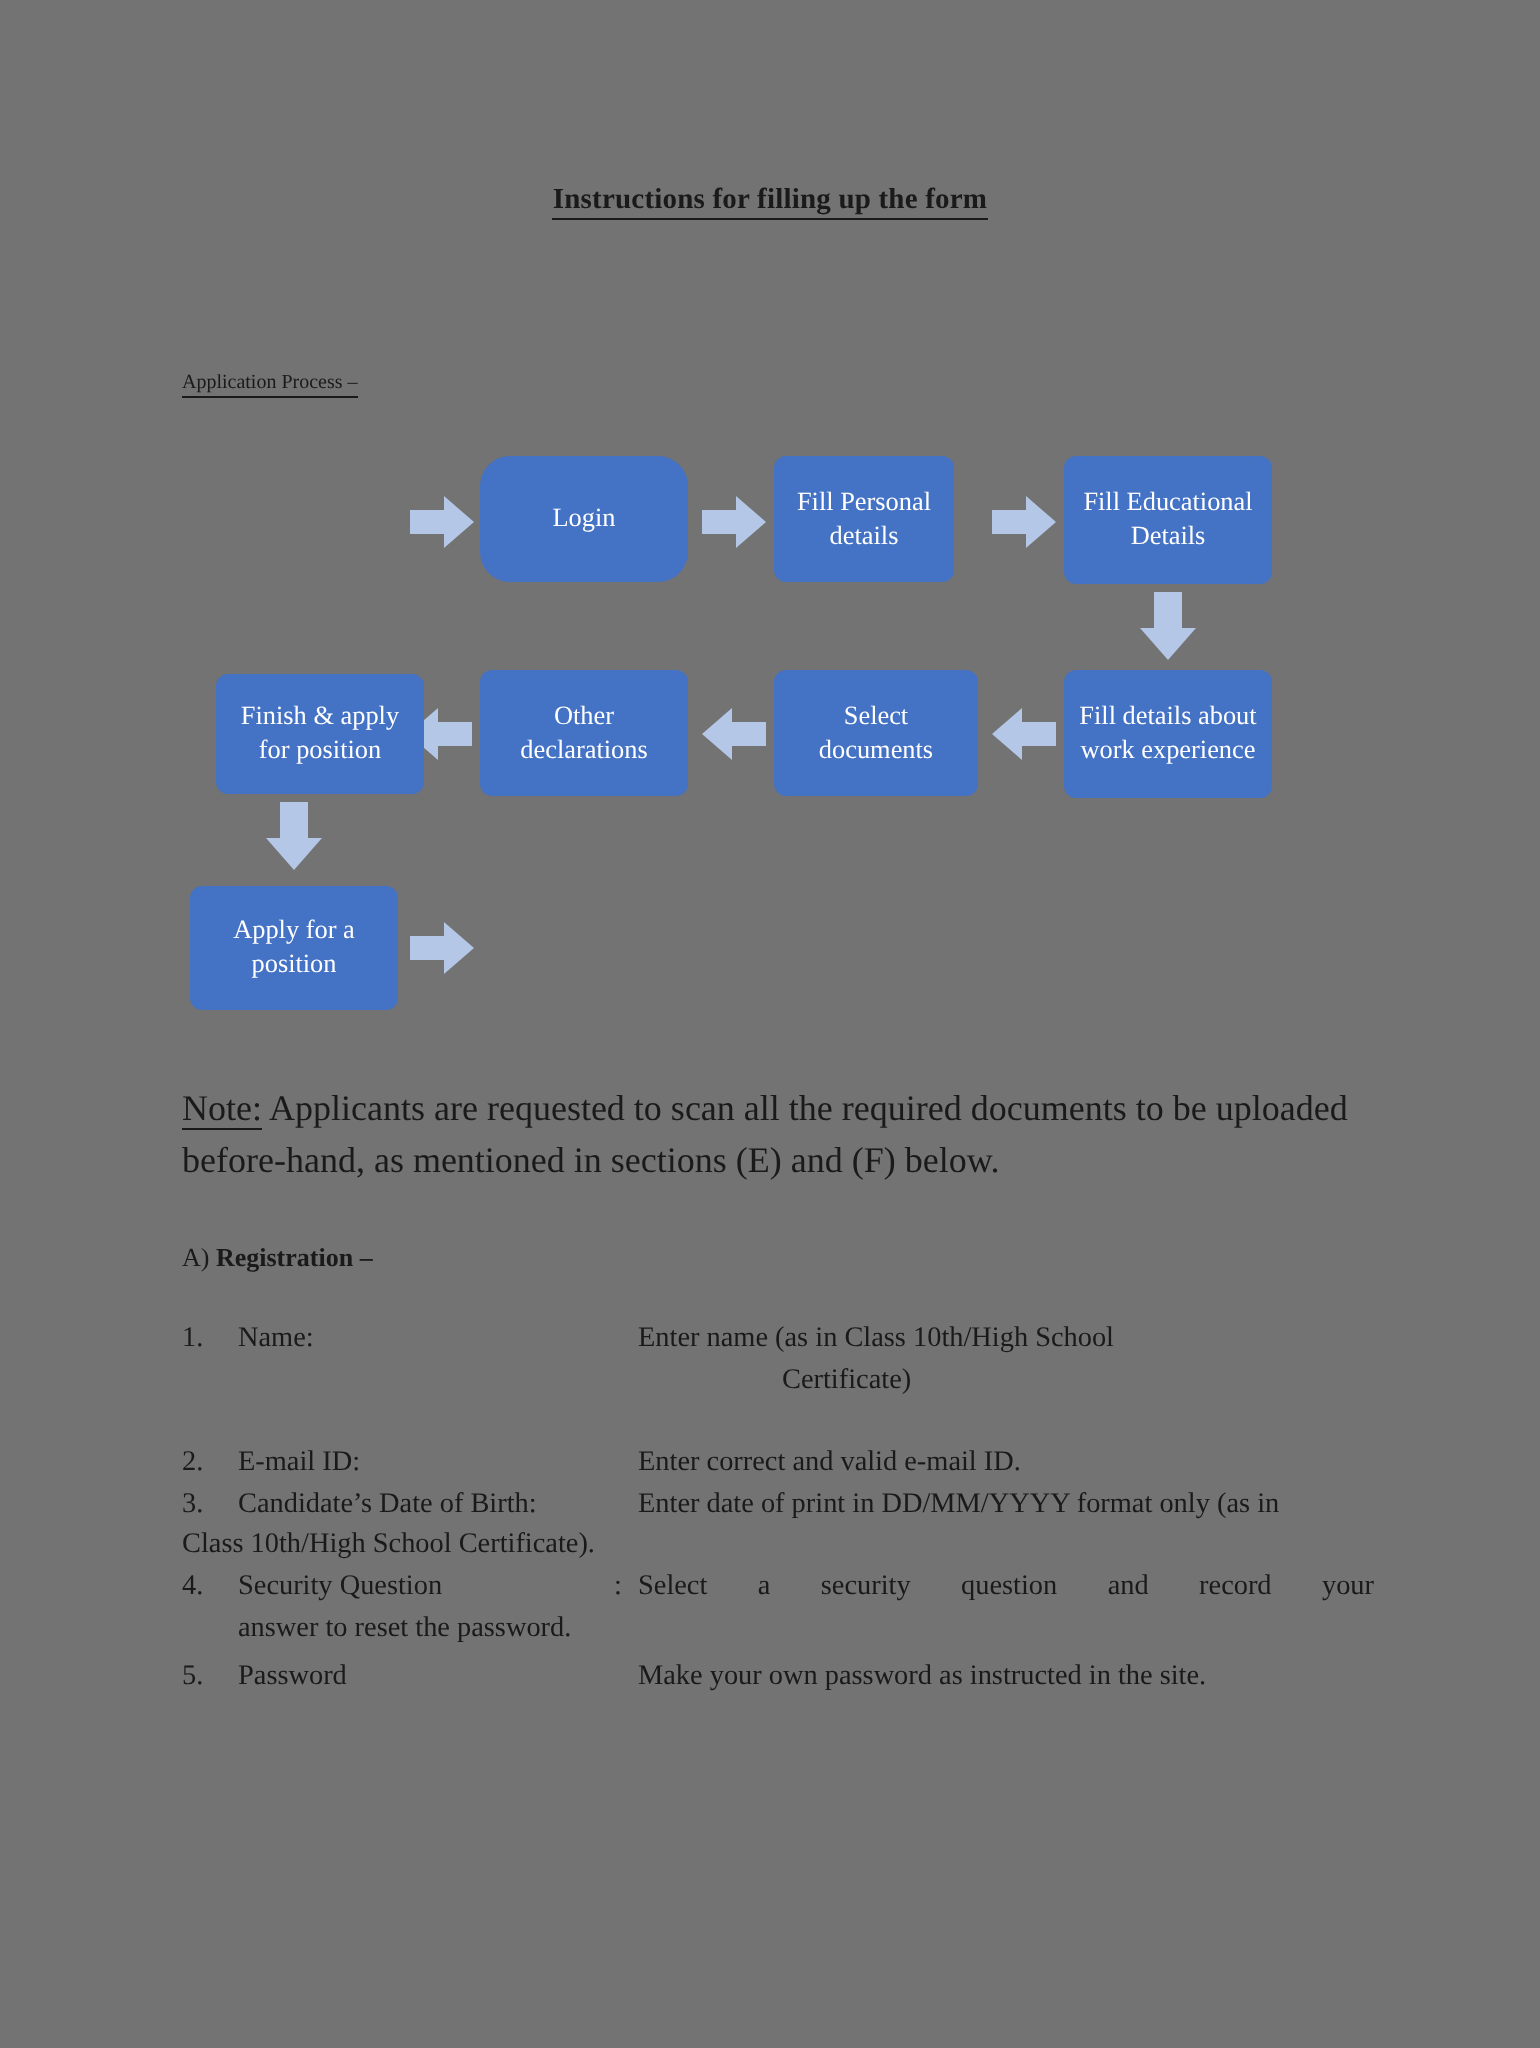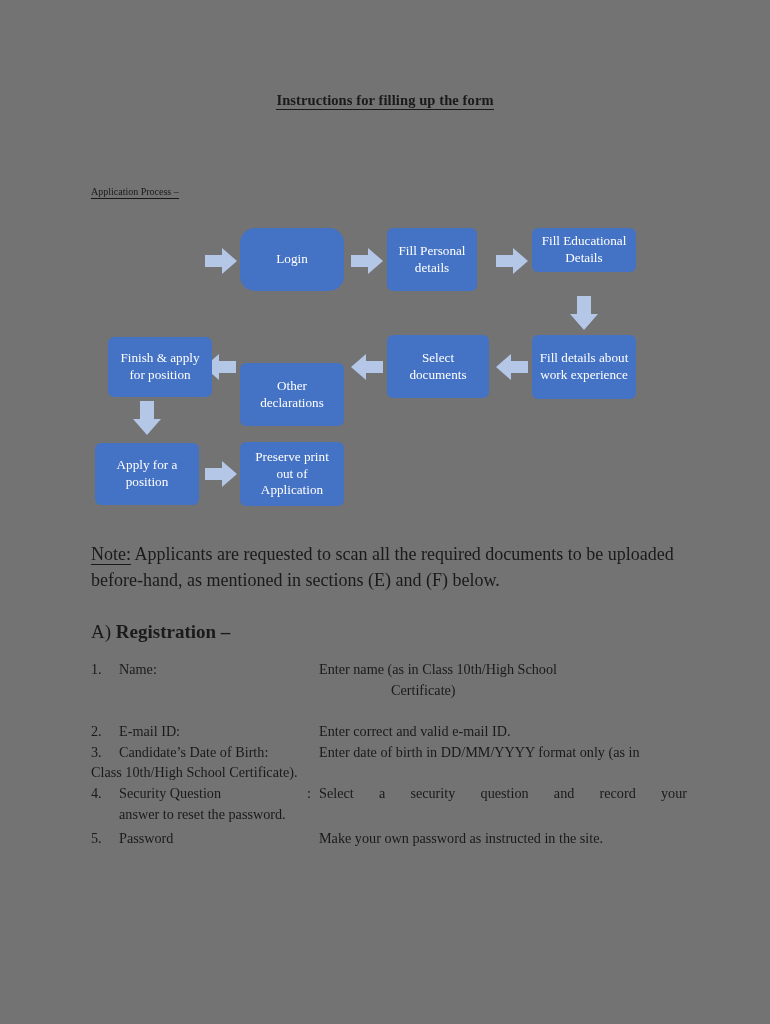--- a/index.html
+++ b/index.html
@@ -94,21 +94,21 @@
   }
   .note .u {
     border-bottom: 1px solid #1a1a1a;
   }
 
   
   .sec-head {
     position: absolute;
     top: 621px;
     left: 91px;
-    font-size: 19px;
+    font-size: 13px;
   }
   .sec-head .b { font-weight: bold; }
 
   
   .list {
     position: absolute;
     top: 659px;
     left: 91px;
     width: 596px;
     font-size: 14.2px;
@@ -188,21 +188,21 @@
     <div class="fbox" style="left:387px; top:228px; width:90px; height:63px;">
       <span>Fill Personal details</span>
     </div>
 
     <div class="arrow" style="left:496px; top:248px;">
       <svg width="32" height="26" viewBox="0 0 32 26">
         <polygon points="0,7 17,7 17,0 32,13 17,26 17,19 0,19" fill="#B4C7E7"></polygon>
       </svg>
     </div>
 
-    <div class="fbox" style="left:532px; top:228px; width:104px; height:44px;">
+    <div class="fbox" style="left:532px; top:228px; width:104px; height:64px;">
       <span>Fill Educational Details</span>
     </div>
 
     <div class="arrow" style="left:570px; top:296px;">
       <svg width="28" height="34" viewBox="0 0 28 34">
         <polygon points="7,0 21,0 21,18 28,18 14,34 0,18 7,18" fill="#B4C7E7"></polygon>
       </svg>
     </div>
 
     <div class="fbox" style="left:532px; top:335px; width:104px; height:64px;">
@@ -218,21 +218,21 @@
     <div class="fbox" style="left:387px; top:335px; width:102px; height:63px;">
       <span>Select documents</span>
     </div>
 
     <div class="arrow" style="left:351px; top:354px;">
       <svg width="32" height="26" viewBox="0 0 32 26">
         <polygon points="32,7 15,7 15,0 0,13 15,26 15,19 32,19" fill="#B4C7E7"></polygon>
       </svg>
     </div>
 
-    <div class="fbox" style="left:240px; top:335px; width:104px; height:63px;margin-top:28px;">
+    <div class="fbox" style="left:240px; top:335px; width:104px; height:63px;">
       <span>Other declarations</span>
     </div>
 
     <div class="arrow" style="left:204px; top:354px;">
       <svg width="32" height="26" viewBox="0 0 32 26">
         <polygon points="32,7 15,7 15,0 0,13 15,26 15,19 32,19" fill="#B4C7E7"></polygon>
       </svg>
     </div>
 
     <div class="fbox" style="left:108px; top:337px; width:104px; height:60px;">
@@ -248,23 +248,20 @@
     <div class="fbox" style="left:95px; top:443px; width:104px; height:62px;">
       <span>Apply for a position</span>
     </div>
 
     <div class="arrow" style="left:205px; top:461px;">
       <svg width="32" height="26" viewBox="0 0 32 26">
         <polygon points="0,7 17,7 17,0 32,13 17,26 17,19 0,19" fill="#B4C7E7"></polygon>
       </svg>
     </div>
 
-    <div class="fbox" style="left:240px; top:442px; width:104px; height:64px;">
-      <span>Preserve print out of Application</span>
-    </div>
 
   </div>
 
   <div class="note"><span class="u">Note:</span><span> Applicants are requested to scan all the required documents to be uploaded before-hand, as mentioned in sections (E) and (F) below.</span></div>
 
   <div class="sec-head"><span>A)</span>&nbsp;<span class="b">Registration –</span></div>
 
   <div class="list">
 
     <div class="li">
@@ -289,21 +286,21 @@
         <span class="desc">Enter correct and valid e-mail ID.</span>
       </div>
     </div>
 
     <div class="li">
       <div class="li-row">
         <span class="num">3.</span>
         <span class="label">
           <span class="lbl-text">Candidate’s Date of Birth:</span>
         </span>
-        <span class="desc">Enter date of birth in DD/MM/YYYY format only (as in</span>
+        <span class="desc">Enter date of print in DD/MM/YYYY format only (as in</span>
       </div>
       <div class="cont-indent-left">Class 10th/High School Certificate).</div>
     </div>
 
     <div class="li">
       <div class="li-row">
         <span class="num">4.</span>
         <span class="label">
           <span class="lbl-text">Security Question</span>
           <span class="lbl-colon">:</span>

